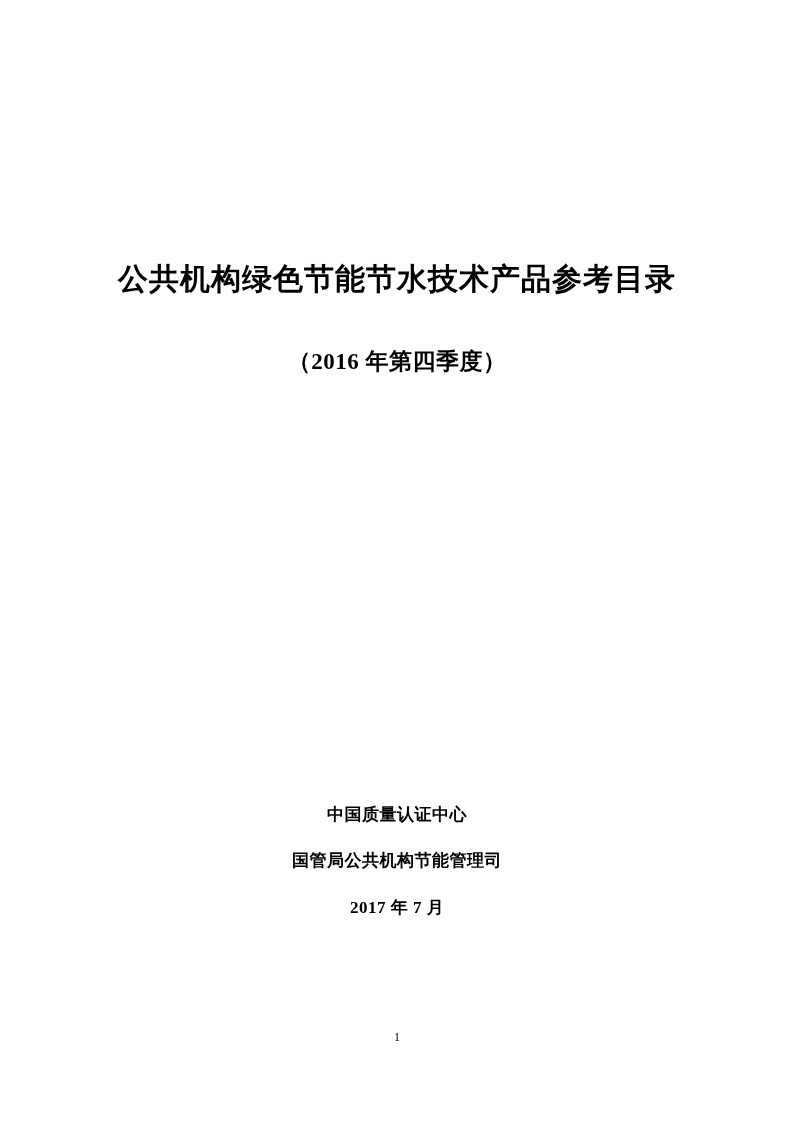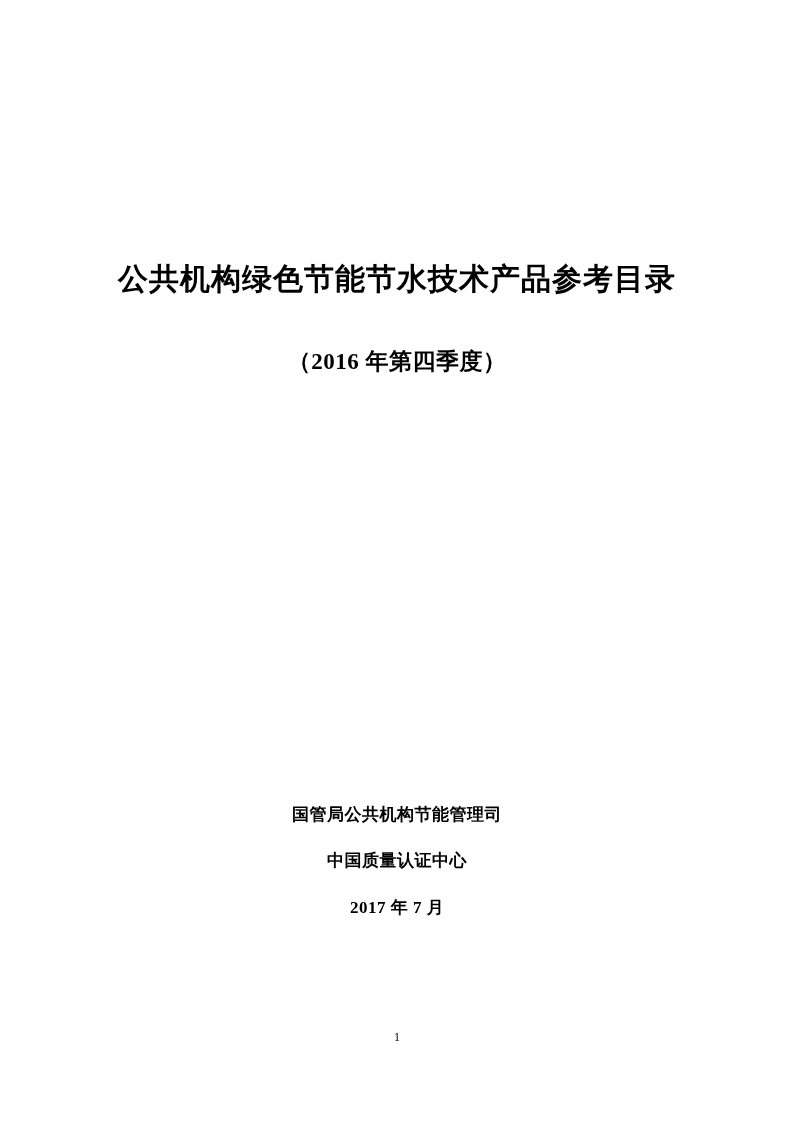--- a/index.html
+++ b/index.html
@@ -76,20 +76,20 @@
 <body>
 
 <div class="page">
 
   <div class="title-block">
     <h1 class="doc-title">公共机构绿色节能节水技术产品参考目录</h1>
     <p class="doc-subtitle">（2016 年第四季度）</p>
   </div>
 
   <div class="issuer-block">
+    <p class="issuer-line">中国质量认证中心</p>
     <p class="issuer-line">国管局公共机构节能管理司</p>
-    <p class="issuer-line">中国质量认证中心</p>
     <p class="issuer-line last">2017 年 7 月</p>
   </div>
 
   <div class="page-number">1</div>
 
 </div>
 
 </body></html>

